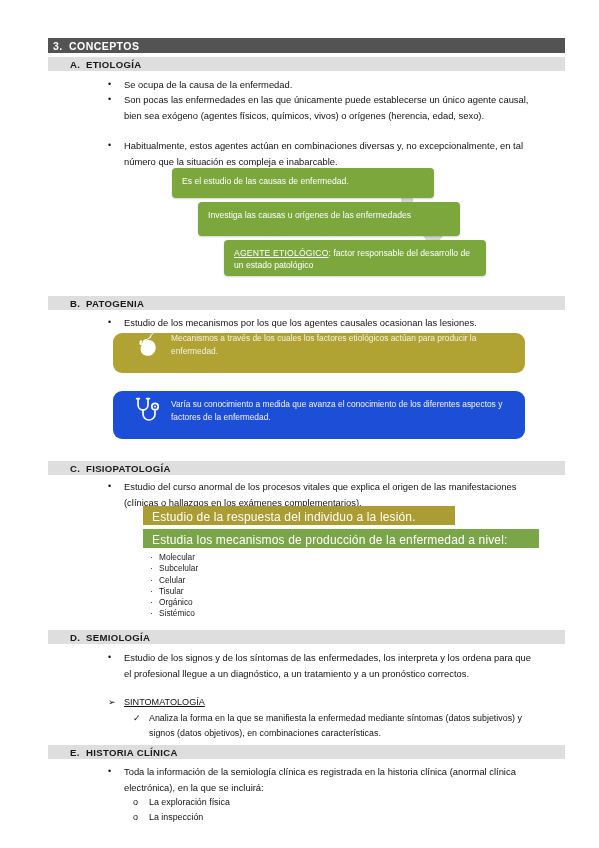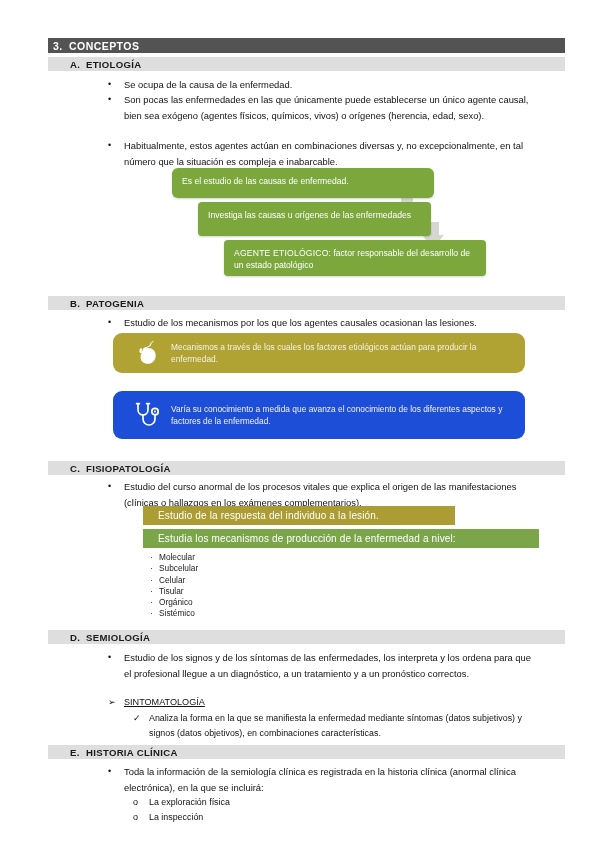--- a/index.html
+++ b/index.html
@@ -80,20 +80,21 @@
     border-radius: 4px;
     color: #ffffff;
     font-size: 8.6px;
     line-height: 12px;
     box-sizing: border-box;
     padding: 7px 10px 6px 10px;
     z-index: 2;
     box-shadow: 0 1px 2px rgba(0,0,0,.18);
   }
   .smart-box .lead {
+    text-decoration: underline;
     letter-spacing: .2px;
     margin-top: 40px;
   }
   .arrow-down {
     position: absolute;
     width: 22px;
     height: 26px;
     z-index: 1;
   }
   .arrow-down .stem {
@@ -113,21 +114,21 @@
     border-left: 11px solid transparent;
     border-right: 11px solid transparent;
     border-top: 13px solid #d7d7d2;
   }
 
   
   .callout {
     position: absolute;
     border-radius: 9px;
     display: flex;
-    align-items: center;
+    align-items: flex-end;
     box-sizing: border-box;
     padding: 16px 14px;
     color: #f4f2e4;
     font-size: 8.4px;
     line-height: 12.5px;
   }
   .callout.olive { background: #b0a333; }
   .callout.green { background: #1d4ed8; }
   .callout .ico {
     flex: 0 0 40px;
@@ -135,23 +136,23 @@
     display: flex;
     align-items: center;
     justify-content: center;
   }
   .callout .txt { flex: 1 1 auto; padding-left: 4px; }
 
   
   .banner {
     position: absolute;
     color: #ffffff;
-    font-size: 10px;
-    box-sizing: border-box;
-    padding: 4px 9px 3px 15px;
+    font-size: 12px;
+    box-sizing: border-box;
+    padding: 4px 9px 3px 9px;
     letter-spacing: .15px;
   }
   .banner.olive { background: #ab9c33; }
   .banner.green { background: #7aa548; }
 
   
   .dash-list {
     position: absolute;
     font-size: 8.3px;
     line-height: 11.3px;
@@ -188,25 +189,25 @@
 
 <div class="arrow-down" style="left:396px; top:189px;">
   <span class="stem"></span>
   <span class="head"></span>
 </div>
 <div class="arrow-down" style="left:422px; top:222px;">
   <span class="stem"></span>
   <span class="head"></span>
 </div>
 
-<div class="smart-box" style="left:172px; top:168px; width:262px; height:30px;border-radius:6px;">
+<div class="smart-box" style="left:172px; top:168px; width:262px; height:30px;">
   <span>Es el estudio de las causas de enfermedad.</span>
 </div>
 
-<div class="smart-box" style="left:198px; top:202px; width:233px; height:34px;">
+<div class="smart-box" style="left:198px; top:202px; width:262px; height:34px;">
   <span>Investiga las causas u orígenes de las enfermedades</span>
 </div>
 
 <div class="smart-box" style="left:224px; top:240px; width:262px; height:36px;">
   <span class="lead">AGENTE ETIOLÓGICO</span><span>: factor responsable del desarrollo de un estado patológico</span>
 </div>
 
 <div class="sub-bar" style="top:296px;">
   <span class="letter">B.</span>
   <span>PATOGENIA</span>

